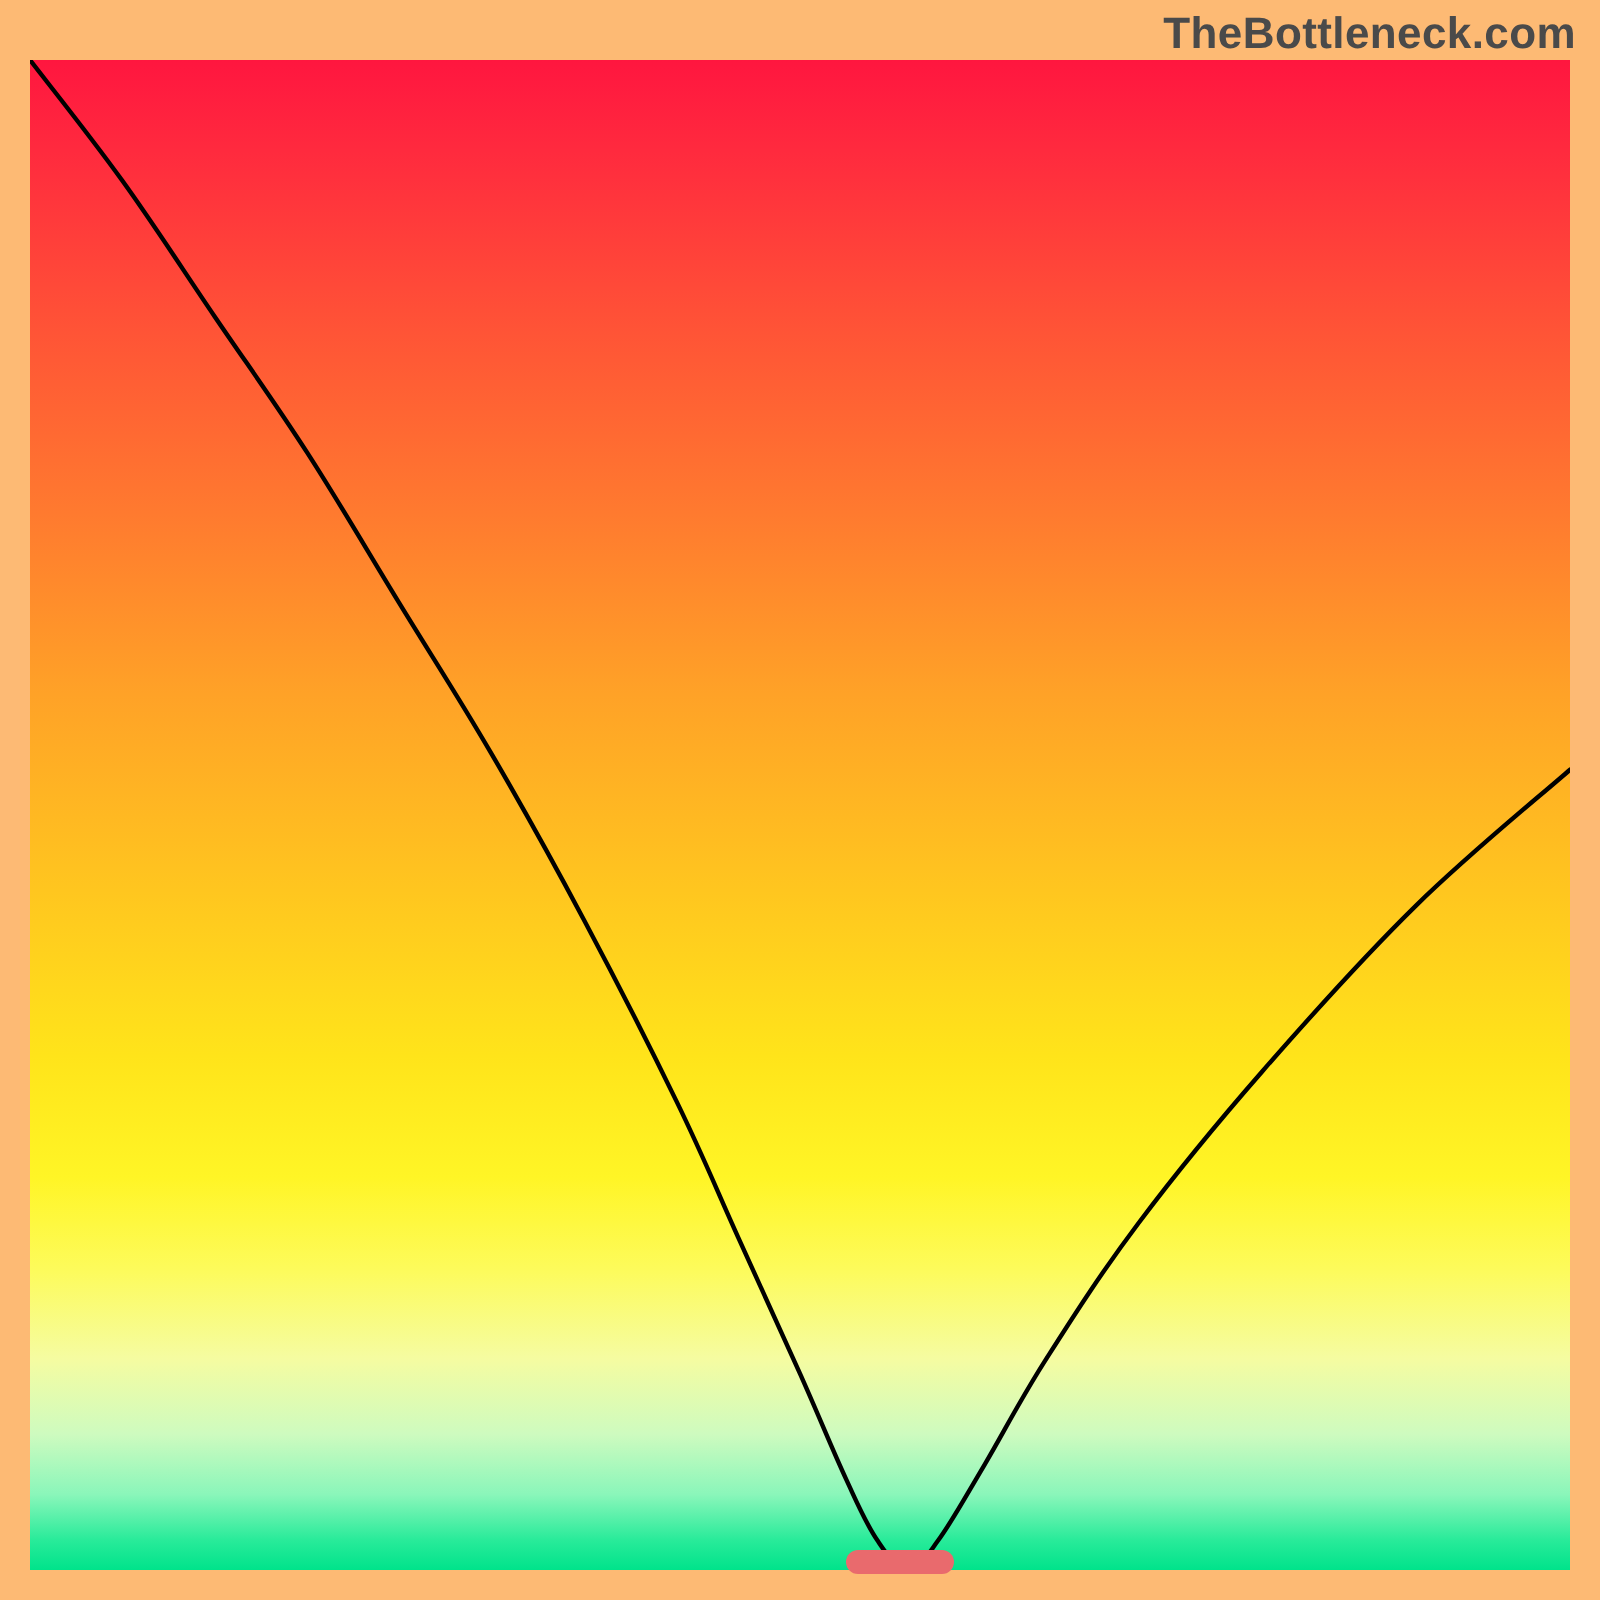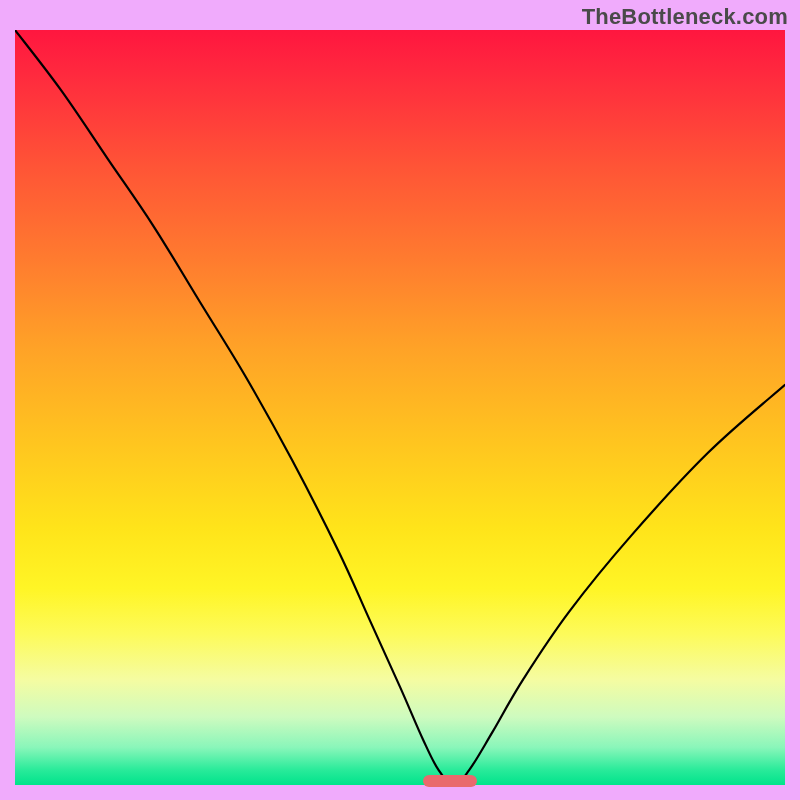--- a/index.html
+++ b/index.html
@@ -8,21 +8,21 @@
     width: 800px;
     height: 800px;
     background: #000;
     overflow: hidden;
     font-family: Arial, Helvetica, sans-serif;
   }
   .frame {
     position: relative;
     width: 800px;
     height: 800px;
-    background: #f0abfc;
+    background: #fdba74;
   }
   .watermark {
     position: absolute;
     top: 4px;
     right: 12px;
     color: #4a4a4a;
     font-size: 22px;
     font-weight: 600;
     letter-spacing: 0.2px;
     z-index: 10;

